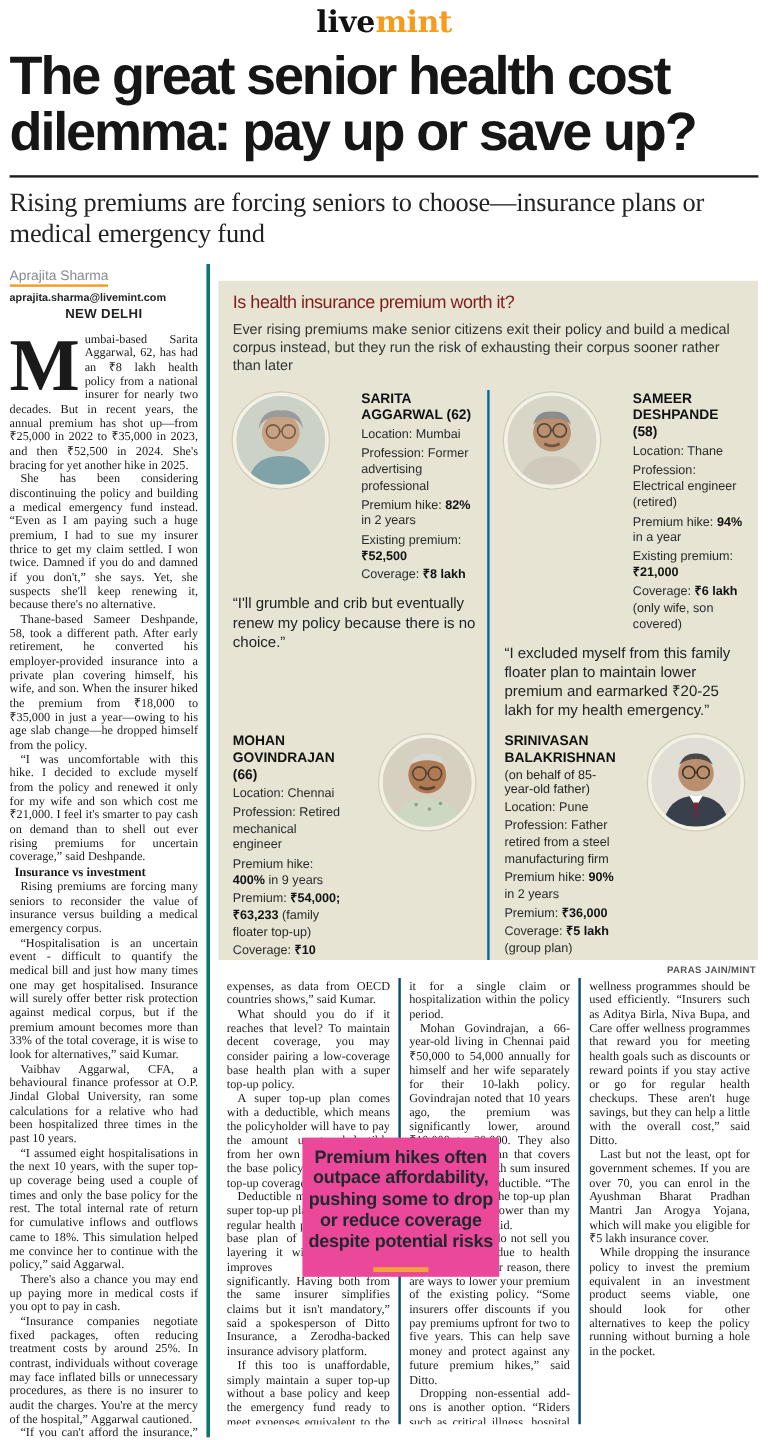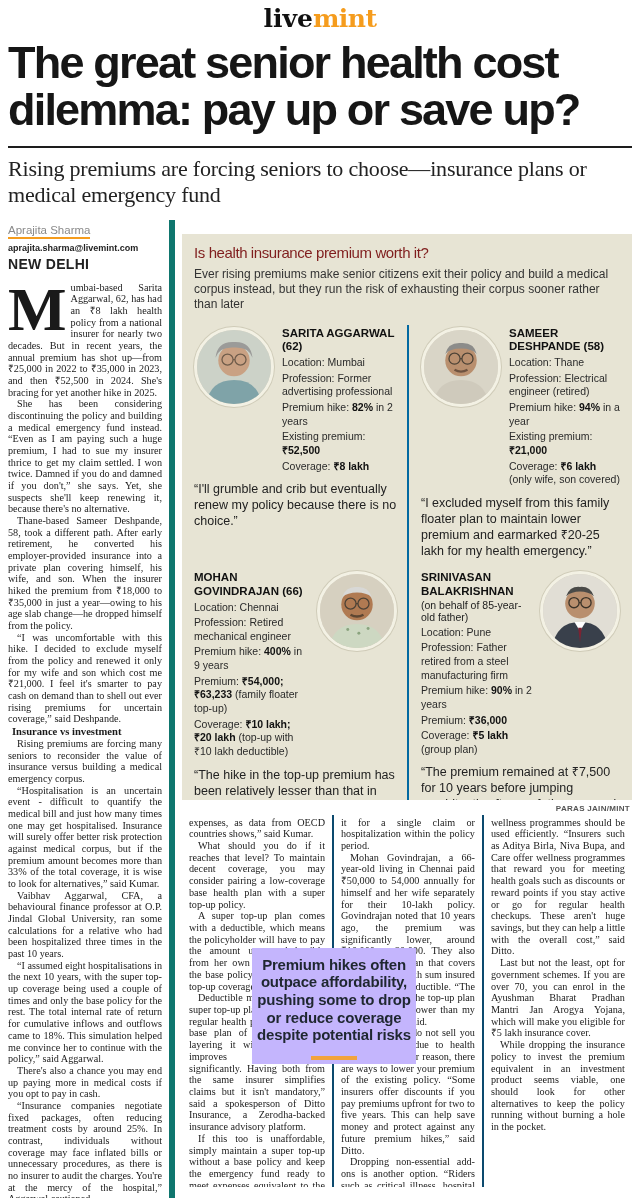--- a/index.html
+++ b/index.html
@@ -16,62 +16,62 @@
   .masthead .mint { color:#f59c1d; font-weight:800; letter-spacing:-0.5px; }
   .headline {
     font-family:"Liberation Sans", sans-serif; font-weight:700; color:#161616;
     font-size:45px; line-height:1.05; letter-spacing:-1.8px; margin:8px 0 12px; text-align:left;
   }
   .rule { border-top:2.5px solid #1d1d1d; margin:2px 0 8px; }
   .standfirst { font-size:22px; color:#222; margin:0 0 12px; letter-spacing:-0.2px; }
 
   
   .content { display:flex; height:978px; overflow:hidden; }
-  .col-left { width:167px; flex:none; padding-right:7px; border-right:6px solid #0f766e; overflow:hidden; }
+  .col-left { width:167px; flex:none; padding-right:7px; border-right:3px solid #0f766e; overflow:hidden; }
   .right-region { flex:1; padding-left:7px; overflow:hidden; }
 
   
   .byline { margin-bottom:10px; }
   .byline-name { display:inline-block; font-family:"Liberation Sans", sans-serif; font-size:11.5px; color:#8a8a8a; border-bottom:2px solid #f59c1d; padding-bottom:1px; }
   .byline-email { font-family:"Liberation Sans", sans-serif; font-weight:700; font-size:9px; color:#222; margin-top:4px; }
-  .byline-city { font-family:"Liberation Sans", sans-serif; font-weight:700; font-size:14px; color:#222; margin-top:3px; letter-spacing:0.3px; }
+  .byline-city { font-family:"Liberation Sans", sans-serif; font-weight:700; font-size:11px; color:#222; margin-top:3px; letter-spacing:0.3px;text-align:center; }
 
   
   .body-text p { margin:0; font-size:10.2px; line-height:1.145; text-align:justify; text-indent:9px; }
   .body-text p.first { text-indent:0; }
   .dropcap { float:left; font-weight:700; font-size:62px; line-height:0.78; padding:3px 4px 0 0; text-indent:0; }
   .body-text h3 { font-size:10.6px; margin:1px 0 1px; font-weight:700; text-indent:4px; }
 
   
   .infographic { background:#e7e4d4; margin-top:14px; padding:10px 12px 8px; height:566px; overflow:hidden; }
   .ig-title { font-family:"Liberation Sans", sans-serif; font-weight:400; font-size:15px; color:#7f1d1d; margin:0 0 6px; letter-spacing:-0.4px; }
   .ig-sub { font-family:"Liberation Sans", sans-serif; font-size:12px; line-height:1.28; color:#333; margin:0 0 12px; }
 
   .profiles { display:grid; grid-template-columns:1fr 1fr; }
   .pcell { padding:2px 10px 10px 0; }
   .pcell.rcell { border-left:2px solid #0369a1; padding-left:12px; padding-right:0; }
-  .p-top { display:flex; gap:8px; align-items:flex-start;justify-content:space-between; }
+  .p-top { display:flex; gap:27px; align-items:flex-start;justify-content:space-between; }
   .photo { width:80px; height:80px; border-radius:50%; overflow:hidden; flex:none; border:3px solid #f3f1e4; box-shadow:0 0 0 1px #cfcbb8; background:#d8d3c3; }
   .photo svg { display:block; width:100%; height:100%; }
   .p-name { font-family:"Liberation Sans", sans-serif; font-weight:700; font-size:11.5px; color:#111; line-height:1.2; }
   .p-subname { font-family:"Liberation Sans", sans-serif; font-size:10.5px; color:#222; line-height:1.2; }
   .p-line { font-family:"Liberation Sans", sans-serif; font-size:10.5px; color:#2a2a2a; line-height:1.3; margin-top:2px; }
   .p-line b { color:#111; }
   .p-quote { font-family:"Liberation Sans", sans-serif; font-size:12.5px; color:#222; line-height:1.28; margin-top:8px; }
   .credit { font-family:"Liberation Sans", sans-serif; font-size:8px; font-weight:700; color:#555; text-align:right; margin:4px 2px 2px; letter-spacing:0.3px; }
 
   
   .bottom-cols { position:relative; display:flex; height:372px; overflow:hidden; margin-top:2px; }
   .bcol { width:33.333%; padding:2px 7px 0; font-size:10.2px; line-height:1.15; overflow:hidden; }
   .bcol + .bcol { border-left:2px solid #0c4a6e; }
   .bcol p { margin:0; text-align:justify; text-indent:9px; }
   .bcol p.first { text-indent:0; }
 
   .pullquote {
-    position:absolute; left:70px; top:133px; width:164px; background:#c4b5fd; z-index:5;
+    position:absolute; left:70px; top:133px; width:164px; background:#ec4899; z-index:5;
     text-align:center; font-family:"Liberation Sans", sans-serif; font-weight:700;
     font-size:15px; line-height:1.18; color:#1f2730; padding:8px 2px 4px; letter-spacing:-0.2px;
   }
   .pullquote .bar { width:46px; height:4.5px; background:#f2a33c; margin:12px auto 0; }
 </style>
 </head>
 <body>
 
 <div class="page">
 

